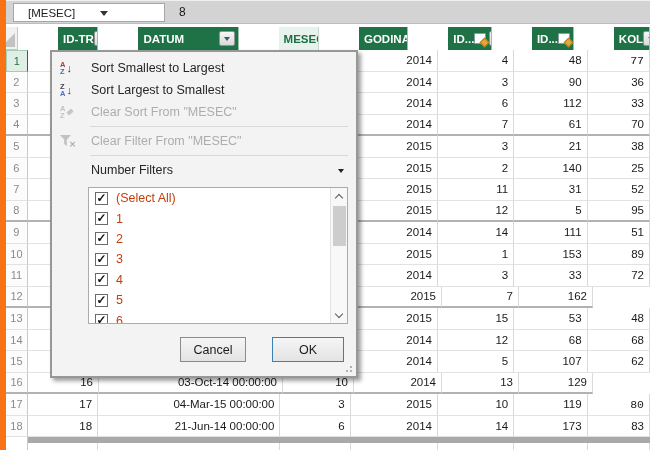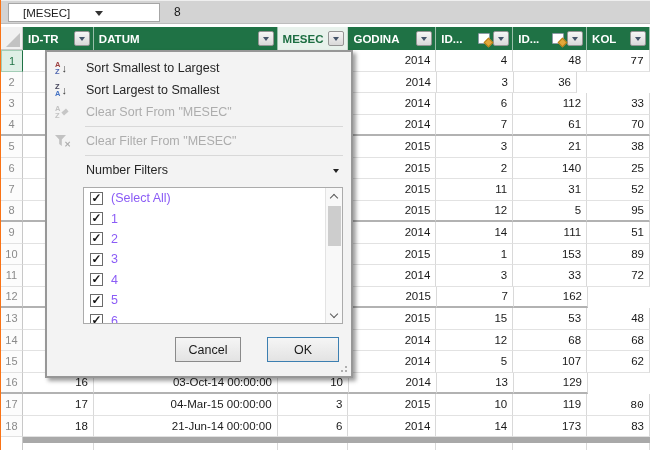--- a/index.html
+++ b/index.html
@@ -1,28 +1,28 @@
 <!DOCTYPE html>
 <html><head>
 <meta charset="utf-8">
 <style>
   * { margin:0; padding:0; box-sizing:border-box; }
   body { font-family:"Liberation Sans", sans-serif; background:#fff; }
-  .screen { position:relative; width:650px; height:450px; overflow:hidden; background:#fff; border-left:1px solid #f97316; }
+  .screen { position:relative; width:650px; height:450px; overflow:hidden; background:#fff; border-left:6px solid #f97316; }
 
   
   .topbar { position:relative; height:24px; background:#D3D3D3; border-bottom:1px solid #BDBDBD; border-top:1px solid #EFEFEF; }
   .namebox { position:absolute; left:7px; top:2px; width:152px; height:19px; background:#fff; border:1px solid #A6A6A6; display:flex; align-items:center; }
   .namebox-label { padding-left:14px; font-size:11.5px; color:#222; }
   .nb-caret { position:absolute; left:86px; top:7px; width:0; height:0; border:4px solid transparent; border-top:5px solid #333; }
   .formula-value { position:absolute; left:173px; top:4px; font-size:12px; color:#1a1a1a; }
   .spacer { height:3px; background:#fff; }
 
   
-  .hdr-row { display:flex; height:23px; }
+  .hdr-row { display:flex; height:23px;gap:40px; }
   .corner { width:22px; background:#F1F1F1; border-right:1px solid #C8C8C8; border-bottom:1px solid #C8C8C8; position:relative; }
   .corner-tri { position:absolute; right:2px; bottom:2px; width:0; height:0; border-left:14px solid transparent; border-bottom:14px solid #C2C2C2; }
   .h-cell { background:#1F7245; color:#fff; font-size:11.5px; font-weight:bold; display:flex; align-items:center; padding-left:5px; border-right:1px solid rgba(255,255,255,0.55); overflow:hidden; white-space:nowrap; }
   .h-cell.selected { background:#E8F2EC; color:#1D6E42; border-right:1px solid #C4D9CC; }
   .h-label { flex:0 0 auto; }
   .h-fill { flex:1 1 auto; }
   .filter-btn { flex:0 0 auto; width:16px; height:15px; margin-right:3px; background:linear-gradient(#F6F6F6,#D9D9D9); border:1px solid #949494; border-radius:2px; display:flex; align-items:center; justify-content:center; }
   .f-caret { width:0; height:0; border:3.5px solid transparent; border-top:4.5px solid #44546A; margin-top:4px; }
   .link-icon { flex:0 0 auto; width:12px; height:11px; background:#fff; border:1px solid #8C9AA5; border-radius:1px; position:relative; margin-right:3px; }
   .link-icon::after { content:""; position:absolute; right:-3px; bottom:-3px; width:5px; height:5px; background:#E3A83B; transform:rotate(45deg); border:1px solid #B57E17; }
@@ -52,21 +52,21 @@
   .gray { color:#C2C2C2 !important; }
   .eraser { width:6px; height:4px; background:#C6C6C6; transform:rotate(-40deg); margin-left:2px; }
   .funnel { position:relative; width:13px; height:12px; }
   .funnel-shape { position:absolute; left:0; top:0; width:11px; height:11px; background:#C2C2C2; clip-path:polygon(0% 0%, 100% 0%, 62% 42%, 62% 100%, 38% 82%, 38% 42%); }
   .funnel-x { position:absolute; right:-3px; bottom:-2px; font-size:8px; color:#ADADAD; font-weight:bold; }
 
   .filter-list { position:relative; margin:6px 8px 0 36px; height:137px; background:#fff; border:1px solid #ABABAB; overflow:hidden; }
   .fl-inner { position:absolute; left:0; top:0; right:17px; }
   .fl-row { height:20.4px; display:flex; align-items:center; padding-left:6px; }
   .cbx { width:13px; height:13px; background:#fff; border:1px solid #6B6B6B; font-size:12px; font-weight:bold; color:#111; line-height:11px; text-align:center; flex:0 0 auto; }
-  .fl-label { margin-left:8px; font-size:12.5px; color:#8b5cf6; }
+  .fl-label { margin-left:8px; font-size:12.5px; color:#c2410c; }
 
   .sbar { position:absolute; right:0; top:0; bottom:0; width:17px; background:#F8F8F8; border-left:1px solid #E3E3E3; }
   .s-btn { position:absolute; left:0; width:16px; height:16px; display:flex; align-items:center; justify-content:center; }
   .s-up { top:0; } .s-dn { bottom:0; }
   .chev { width:6px; height:6px; border-right:1.6px solid #5A5A5A; border-bottom:1.6px solid #5A5A5A; }
   .chev-up { transform:rotate(-135deg); margin-top:3px; }
   .chev-dn { transform:rotate(45deg); margin-bottom:3px; }
   .s-thumb { position:absolute; left:1.5px; top:18px; width:13px; height:40px; background:#CDCDCD; }
 
   .menu-footer { display:flex; justify-content:flex-end; gap:26px; padding-right:12px; margin-top:13px; }
@@ -158,20 +158,21 @@
         <div class="cell" style="width: 74px;">48</div>
         <div class="cell" style="width: 63px; font-family: Liberation Mono, monospace;">77</div>
       </div>
       <div class="row">
         <div class="gut">2</div>
         <div class="cell" style="width: 71px;"></div>
         <div class="cell" style="width: 184px;"></div>
         <div class="cell" style="width: 71px;"></div>
         <div class="cell" style="width: 88px;">2014</div>
         <div class="cell" style="width: 77px;">3</div>
+        <div class="cell" style="width: 74px;">90</div>
         <div class="cell" style="width: 63px;">36</div>
       </div>
       <div class="row">
         <div class="gut">3</div>
         <div class="cell" style="width: 71px;"></div>
         <div class="cell" style="width: 184px;"></div>
         <div class="cell" style="width: 71px;"></div>
         <div class="cell" style="width: 88px;">2014</div>
         <div class="cell" style="width: 77px;">6</div>
         <div class="cell" style="width: 74px;">112</div>

